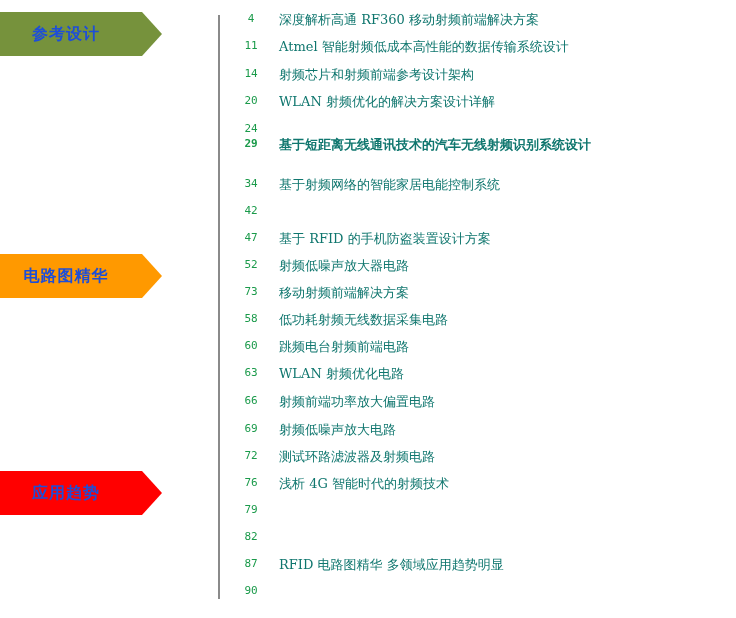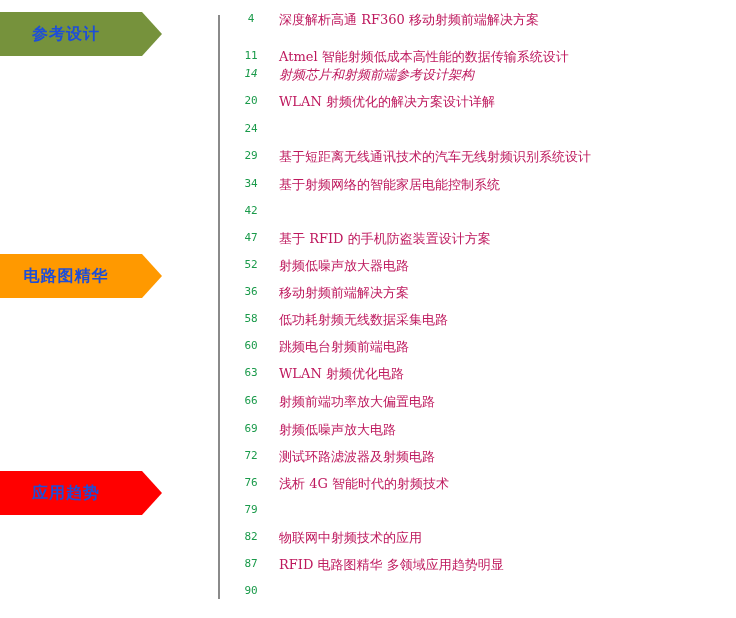--- a/index.html
+++ b/index.html
@@ -8,21 +8,21 @@
   .banner { position:absolute; left:0; width:162px; height:44px; }
   .banner svg { position:absolute; left:0; top:0; }
   .banner .label { position:absolute; left:0; top:0; width:132px; height:41px;
                    line-height:44px; text-align:center; color:#1d4ed8;
                    font-size:16px; font-weight:bold; letter-spacing:1px; }
   .divider { position:absolute; left:218px; top:15px; width:2px; height:584px; background:#8a8a8a; }
   .toc-item { position:absolute; left:236px; height:20px; width:480px; }
   .toc-page { position:absolute; left:0; width:30px; text-align:center; top:2px;
               color:#1a9a4a; font-family:"DejaVu Sans Mono", monospace; font-size:11px; }
   .toc-title { position:absolute; left:43px; top:0; white-space:nowrap;
-               color:#be185d; font-family:"DejaVu Serif", serif; font-size:13px; line-height:20px; }
+               color:#0f766e; font-family:"DejaVu Serif", serif; font-size:13px; line-height:20px; }
 </style>
 </head>
 <body>
 
 <div class="banner" style="top:12px;">
   <svg width="162" height="44">
       <polygon points="0,0 142,0 162,22 142,44 0,44" fill="#76923c"></polygon>
     </svg>
   <div class="label">参考设计</div>
 </div>
@@ -39,56 +39,56 @@
   <div class="label">应用趋势</div>
 </div>
 
 <div class="divider"></div>
 
 <div id="toc">
     <div class="toc-item" style="top: 10px;">
       <span class="toc-page">4</span>
       <span class="toc-title">深度解析高通 RF360 移动射频前端解决方案</span>
     </div>
-    <div class="toc-item" style="top: 37px; margin-top: 10px;">
+    <div class="toc-item" style="top: 37px;">
       <span class="toc-page">11</span>
       <span class="toc-title">Atmel 智能射频低成本高性能的数据传输系统设计</span>
     </div>
-    <div class="toc-item" style="top: 65px; font-style: italic;">
+    <div class="toc-item" style="top: 65px;">
       <span class="toc-page">14</span>
       <span class="toc-title">射频芯片和射频前端参考设计架构</span>
     </div>
     <div class="toc-item" style="top: 92px;">
       <span class="toc-page">20</span>
       <span class="toc-title">WLAN 射频优化的解决方案设计详解</span>
     </div>
     <div class="toc-item" style="top: 120px;">
       <span class="toc-page">24</span>
     </div>
-    <div class="toc-item" style="top: 147px;">
+    <div class="toc-item" style="top: 135px; font-weight: bold;">
       <span class="toc-page">29</span>
       <span class="toc-title">基于短距离无线通讯技术的汽车无线射频识别系统设计</span>
     </div>
     <div class="toc-item" style="top: 175px;">
       <span class="toc-page">34</span>
       <span class="toc-title">基于射频网络的智能家居电能控制系统</span>
     </div>
     <div class="toc-item" style="top: 202px;">
       <span class="toc-page">42</span>
     </div>
     <div class="toc-item" style="top: 229px;">
       <span class="toc-page">47</span>
       <span class="toc-title">基于 RFID 的手机防盗装置设计方案</span>
     </div>
     <div class="toc-item" style="top: 256px;">
       <span class="toc-page">52</span>
       <span class="toc-title">射频低噪声放大器电路</span>
     </div>
     <div class="toc-item" style="top: 283px;">
-      <span class="toc-page">36</span>
+      <span class="toc-page">73</span>
       <span class="toc-title">移动射频前端解决方案</span>
     </div>
     <div class="toc-item" style="top: 310px;">
       <span class="toc-page">58</span>
       <span class="toc-title">低功耗射频无线数据采集电路</span>
     </div>
     <div class="toc-item" style="top: 337px;">
       <span class="toc-page">60</span>
       <span class="toc-title">跳频电台射频前端电路</span>
     </div>
@@ -110,21 +110,20 @@
     </div>
     <div class="toc-item" style="top: 474px;">
       <span class="toc-page">76</span>
       <span class="toc-title">浅析 4G 智能时代的射频技术</span>
     </div>
     <div class="toc-item" style="top: 501px;">
       <span class="toc-page">79</span>
     </div>
     <div class="toc-item" style="top: 528px;">
       <span class="toc-page">82</span>
-      <span class="toc-title">物联网中射频技术的应用</span>
     </div>
     <div class="toc-item" style="top: 555px;">
       <span class="toc-page">87</span>
       <span class="toc-title">RFID 电路图精华  多领域应用趋势明显</span>
     </div>
     <div class="toc-item" style="top: 582px;">
       <span class="toc-page">90</span>
     </div>
   </div>
 

